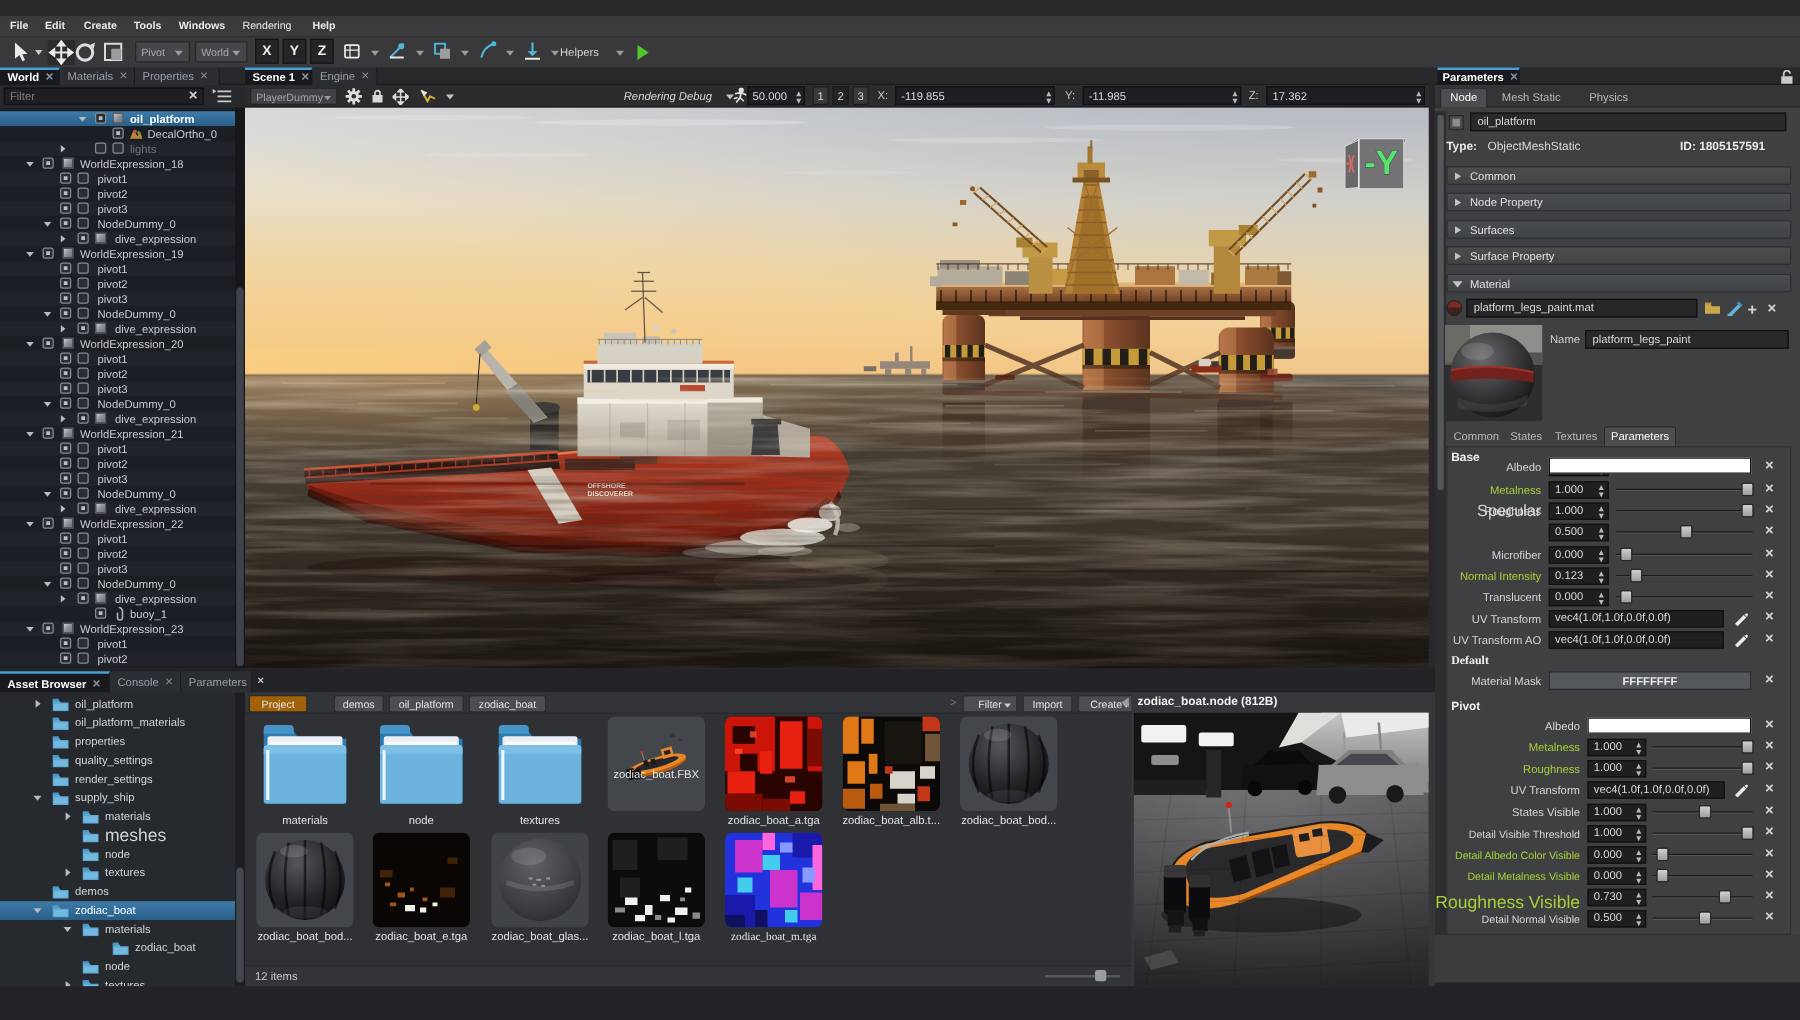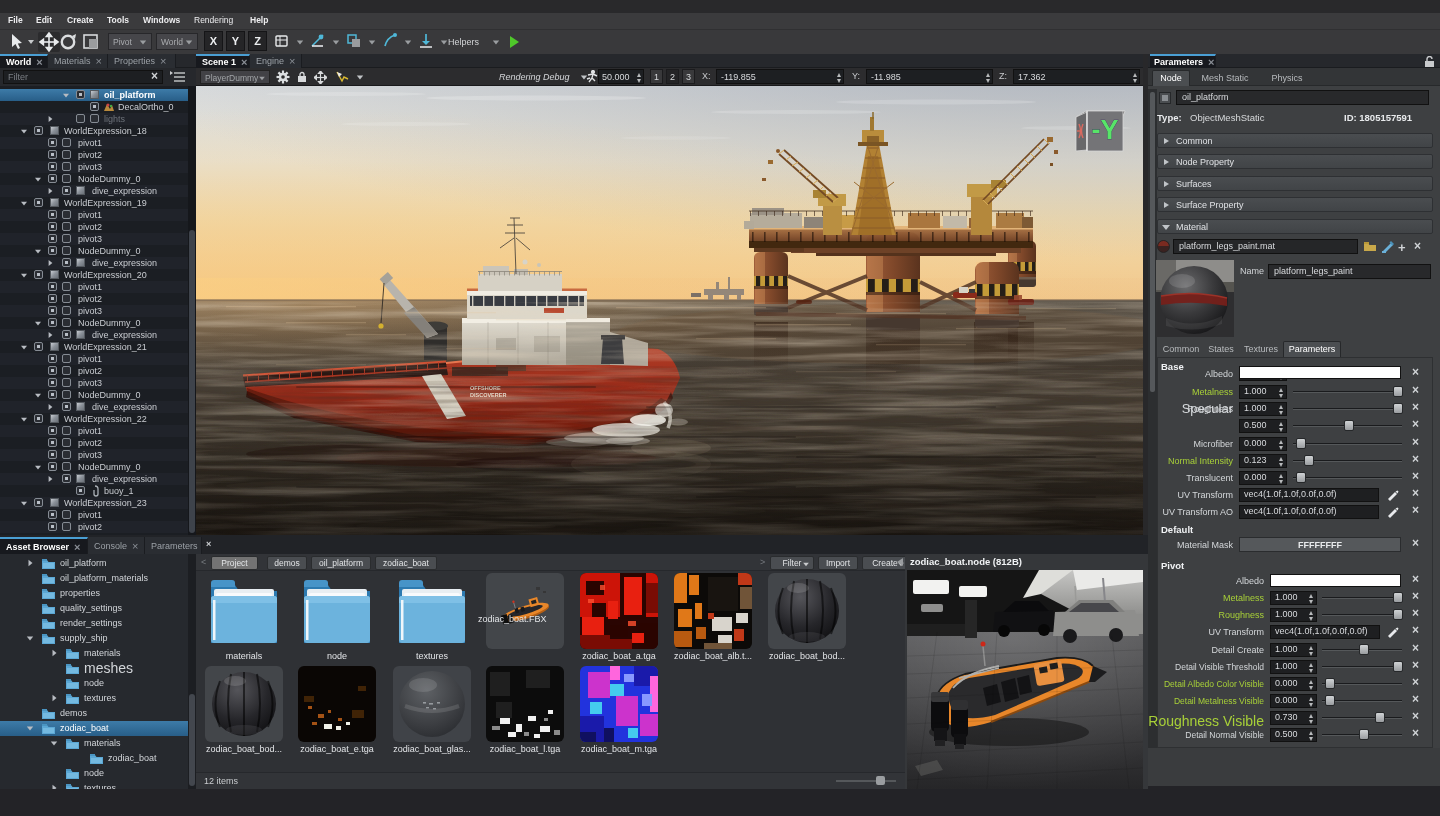--- a/index.html
+++ b/index.html
@@ -938,21 +938,21 @@
     <path d="M9.5,3.5 l2,2 1,-2 -1,-1 z" fill="#e8eaec"></path>
   </svg>
 <div class="abs xic" style="left:1412px;top:488px;">×</div>
 <span class="abs" style="right:207px;top:507px;color:#d4d7da;font-size:9px;">UV Transform AO</span>
 <div class="abs inp" style="left:1239px;top:505px;width:140px;height:14px;padding:0px 4px;font-size:9px;background:#1e1f21;">vec4(1.0f,1.0f,0.0f,0.0f)</div>
 <svg class="abs" style="left:1386px;top:505px;" width="13" height="13">
     <path d="M2,11 L9,4 L11,6 L4,13 Z" fill="#e8eaec"></path>
     <path d="M9.5,3.5 l2,2 1,-2 -1,-1 z" fill="#e8eaec"></path>
   </svg>
 <div class="abs xic" style="left:1412px;top:505px;">×</div>
-<span class="abs" style="left:1161px;top:524px;color:#f0f2f4;font-size:9.5px;font-weight:bold;">Default</span>
+<span class="abs" style="left:1161px;top:524px;color:#f0f2f4;font-size:9.5px;font-weight:bold;font-family:Liberation Serif, serif;">Default</span>
 <span class="abs" style="right:207px;top:540px;color:#d4d7da;font-size:9px;">Material Mask</span>
 <div class="abs" style="left:1239px;top:537px;width:162px;height:15px;background:#55585b;border:1px solid #2a2c2e;color:#e8eaec;font-size:9px;font-weight:bold;text-align:center;line-height:14px;">FFFFFFFF</div>
 <div class="abs xic" style="left:1412px;top:538px;">×</div>
 <span class="abs" style="left:1161px;top:560px;color:#f0f2f4;font-size:9.5px;font-weight:bold;">Pivot</span>
 <div class="abs" style="left:1270px;top:574px;width:131px;height:13px;background:#fff;border:1px solid #111;"></div>
 <span class="abs" style="right:176px;top:576px;color:#d4d7da;font-size:9px;">Albedo</span>
 <div class="abs xic" style="left:1412px;top:574px;">×</div>
 <span class="abs" style="right:176px;top:593px;color:#a8d038;font-size:9px;">Metalness</span>
 <div class="abs inp" style="left:1270px;top:591px;width:47px;height:14px;padding:0px 4px;font-size:9px;background:#1e1f21;">1.000<span class="sp" style="position:absolute;right:3px;top:2px;border-bottom:4px solid #b8babc;"></span><span class="sp" style="position:absolute;right:3px;top:8px;border-top:4px solid #b8babc;"></span></div>
 <div class="abs" style="left:1322px;top:597px;width:80px;height:2px;background:#1a1b1d;border-bottom:1px solid #55585a;"></div>
@@ -963,21 +963,21 @@
 <div class="abs" style="left:1322px;top:614px;width:80px;height:2px;background:#1a1b1d;border-bottom:1px solid #55585a;"></div>
 <div class="abs" style="left:1393px;top:609px;width:10px;height:11px;background:linear-gradient(#cfd2d4,#9a9da0);border:1px solid #26282a;border-radius:2px;"></div>
 <div class="abs xic" style="left:1412px;top:608px;">×</div>
 <span class="abs" style="right:176px;top:627px;color:#d4d7da;font-size:9px;">UV Transform</span>
 <div class="abs inp" style="left:1270px;top:625px;width:110px;height:14px;padding:0 4px;font-size:9px;background:#1e1f21;">vec4(1.0f,1.0f,0.0f,0.0f)</div>
 <svg class="abs" style="left:1386px;top:625px;" width="13" height="13">
     <path d="M2,11 L9,4 L11,6 L4,13 Z" fill="#e8eaec"></path>
     <path d="M9.5,3.5 l2,2 1,-2 -1,-1 z" fill="#e8eaec"></path>
   </svg>
 <div class="abs xic" style="left:1412px;top:625px;">×</div>
-<span class="abs" style="right:176px;top:645px;color:#d4d7da;font-size:9px;">Detail Create</span>
+<span class="abs" style="right:176px;top:645px;color:#d4d7da;font-size:9px;">States Visible</span>
 <div class="abs inp" style="left:1270px;top:643px;width:47px;height:14px;padding:0px 4px;font-size:9px;background:#1e1f21;">1.000<span class="sp" style="position:absolute;right:3px;top:2px;border-bottom:4px solid #b8babc;"></span><span class="sp" style="position:absolute;right:3px;top:8px;border-top:4px solid #b8babc;"></span></div>
 <div class="abs" style="left:1322px;top:649px;width:80px;height:2px;background:#1a1b1d;border-bottom:1px solid #55585a;"></div>
 <div class="abs" style="left:1359px;top:644px;width:10px;height:11px;background:linear-gradient(#cfd2d4,#9a9da0);border:1px solid #26282a;border-radius:2px;"></div>
 <div class="abs xic" style="left:1412px;top:643px;">×</div>
 <span class="abs" style="right:176px;top:662px;color:#d4d7da;font-size:8.5px;">Detail Visible Threshold</span>
 <div class="abs inp" style="left:1270px;top:660px;width:47px;height:14px;padding:0px 4px;font-size:9px;background:#1e1f21;">1.000<span class="sp" style="position:absolute;right:3px;top:2px;border-bottom:4px solid #b8babc;"></span><span class="sp" style="position:absolute;right:3px;top:8px;border-top:4px solid #b8babc;"></span></div>
 <div class="abs" style="left:1322px;top:666px;width:80px;height:2px;background:#1a1b1d;border-bottom:1px solid #55585a;"></div>
 <div class="abs" style="left:1393px;top:661px;width:10px;height:11px;background:linear-gradient(#cfd2d4,#9a9da0);border:1px solid #26282a;border-radius:2px;"></div>
 <div class="abs xic" style="left:1412px;top:660px;">×</div>
 <span class="abs" style="right:176px;top:679px;color:#a8d038;font-size:8.5px;">Detail Albedo Color Visible</span>
@@ -1140,21 +1140,21 @@
         <rect x="1" y="5" width="11" height="5" fill="#74b9e0"></rect>
       </svg>
       <span style="position:absolute;left:84px;">textures</span>
     </div>
 <div class="abs" style="left:188px;top:0;width:8px;height:235px;background:#1c1e22;"></div>
 <div class="abs" style="left:189px;top:140px;width:6px;height:92px;background:#43474e;border-radius:3px;"></div>
 </div>
 <div class="abs" style="left:196px;top:554px;width:709px;height:235px;background:#2f3135;"></div>
 <div class="abs" style="left:196px;top:554px;width:709px;height:17px;background:#323438;border-bottom:1px solid #26282c;"></div>
 <span class="abs" style="left:201px;top:557px;color:#75797e;font-size:9px;">&lt;</span>
-<div class="abs" style="left:211px;top:556px;width:47px;height:14px;background:#737373;border:1px solid #2a2c2e;border-radius:2px;color:#e2e4e6;font-size:8.5px;text-align:center;line-height:13px;">Project</div>
+<div class="abs" style="left:199px;top:556px;width:47px;height:14px;background:#a16207;border:1px solid #2a2c2e;border-radius:2px;color:#e2e4e6;font-size:8.5px;text-align:center;line-height:13px;">Project</div>
 <div class="abs" style="left:267px;top:556px;width:40px;height:14px;background:#4a4d51;border:1px solid #2a2c2e;border-radius:2px;color:#e2e4e6;font-size:8.5px;text-align:center;line-height:13px;">demos</div>
 <div class="abs" style="left:311px;top:556px;width:60px;height:14px;background:#4a4d51;border:1px solid #2a2c2e;border-radius:2px;color:#e2e4e6;font-size:8.5px;text-align:center;line-height:13px;">oil_platform</div>
 <div class="abs" style="left:375px;top:556px;width:62px;height:14px;background:#4a4d51;border:1px solid #2a2c2e;border-radius:2px;color:#e2e4e6;font-size:8.5px;text-align:center;line-height:13px;">zodiac_boat</div>
 <span class="abs" style="left:760px;top:557px;color:#75797e;font-size:9px;">&gt;</span>
 <div class="abs" style="left:770px;top:556px;width:44px;height:14px;background:#4a4d51;border:1px solid #2a2c2e;border-radius:2px;color:#e2e4e6;font-size:8.5px;text-align:center;line-height:13px;">Filter <span class="arr d" style="position:absolute;right:3px;top:5px;transform:scale(.7);border-top-color:#c8cacc;"></span></div>
 <div class="abs" style="left:818px;top:556px;width:40px;height:14px;background:#4a4d51;border:1px solid #2a2c2e;border-radius:2px;color:#e2e4e6;font-size:8.5px;text-align:center;line-height:13px;">Import</div>
 <div class="abs" style="left:862px;top:556px;width:46px;height:14px;background:#4a4d51;border:1px solid #2a2c2e;border-radius:2px;color:#e2e4e6;font-size:8.5px;text-align:center;line-height:13px;">Create <span class="arr d" style="position:absolute;right:2px;top:5px;transform:scale(.7);border-top-color:#c8cacc;"></span></div>
 <div class="abs" style="left:196px;top:772px;width:709px;height:17px;background:#323438;border-top:1px solid #26282c;color:#c8cbce;font-size:9px;">
     <span style="position:absolute;left:8px;top:3px;">12 items</span>
   </div>
@@ -1203,21 +1203,21 @@
 <rect x="15" y="36" width="6" height="9" fill="#0e0e0e"></rect>
         <rect x="21" y="38" width="5" height="8" fill="#141414"></rect>
 <line x1="31" y1="27" x2="31" y2="33" stroke="#888" stroke-width="0.8"></line>
         <circle cx="31" cy="26" r="1.2" fill="#cc3322"></circle>
 </g>
 <g fill="#333" opacity="0.8">
         <rect x="50" y="14" width="4" height="3"></rect>
         <rect x="57" y="18" width="3" height="2"></rect>
       </g>
     </svg></div>
-<div class="abs" style="left:478px;top:614px;width:94px;color:#e2e4e7;font-size:9px;white-space:nowrap;overflow:hidden;">zodiac_boat.FBX</div>
+<div class="abs" style="left:478px;top:614px;width:94px;text-align:center;color:#e2e4e7;font-size:9px;white-space:nowrap;overflow:hidden;">zodiac_boat.FBX</div>
 <div class="abs" style="left:580px;top:573px;width:78px;height:76px;">
     <div style="border-radius:6px;overflow:hidden;width:78px;height:76px;"><svg width="78" height="76" viewBox="0 0 78 76">
         <rect width="78" height="76" fill="#2a0502"></rect>
 <rect x="0" y="0" width="78" height="44" fill="#cc1408"></rect>
 <g fill="#2a0400">
           <rect x="40" y="0" width="26" height="46"></rect>
           <rect x="6" y="8" width="18" height="14"></rect>
           <rect x="12" y="30" width="14" height="20"></rect>
           <rect x="58" y="50" width="20" height="26"></rect>
           <rect x="30" y="52" width="18" height="12"></rect>
@@ -1402,21 +1402,21 @@
 <g fill="#101060">
           <rect x="0" y="66" width="16" height="10"></rect>
           <rect x="24" y="62" width="10" height="14"></rect>
         </g>
 <g fill="#8899ff">
           <rect x="44" y="8" width="10" height="8"></rect>
           <rect x="62" y="28" width="10" height="12"></rect>
         </g>
       </svg></div>
   </div>
-<div class="abs" style="left:572px;top:744px;width:94px;text-align:center;color:#e2e4e7;font-size:9px;white-space:nowrap;overflow:hidden;">zodiac_boat_m.tga</div>
+<div class="abs" style="left:572px;top:744px;width:94px;text-align:center;color:#e2e4e7;font-size:9px;white-space:nowrap;overflow:hidden;font-family:Liberation Serif, serif;">zodiac_boat_m.tga</div>
 <div class="abs" style="left:905px;top:554px;width:243px;height:235px;background:#35373a;"></div>
 <div class="abs" style="left:897px;top:558px;width:0;height:0;border-top:4px solid transparent;border-bottom:4px solid transparent;border-right:6px solid #9a9da0;"></div>
 <span class="abs" style="left:910px;top:556px;color:#f0f2f4;font-size:9.5px;font-weight:bold;">zodiac_boat.node (812B)</span>
 <svg class="abs" style="left:907px;top:570px;" width="236" height="219" viewBox="0 0 236 219">
 <defs>
 <linearGradient id="floor" x1="0" y1="0" x2="0" y2="1">
         <stop offset="0" stop-color="#565658"></stop>
         <stop offset="0.45" stop-color="#404042"></stop>
         <stop offset="1" stop-color="#262628"></stop>
       </linearGradient>

